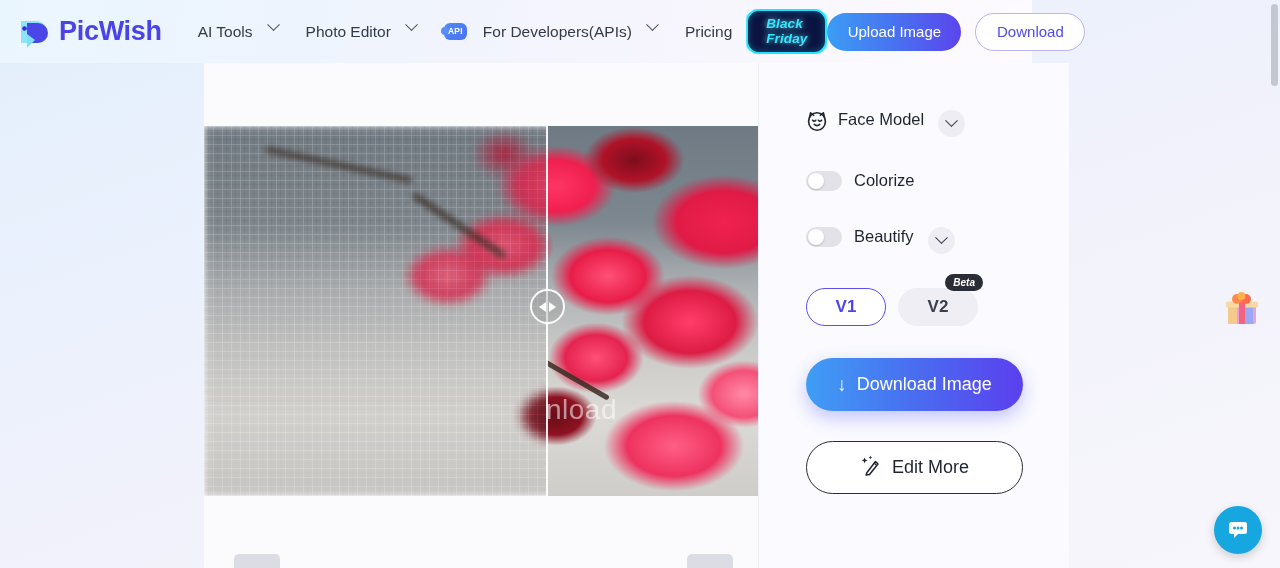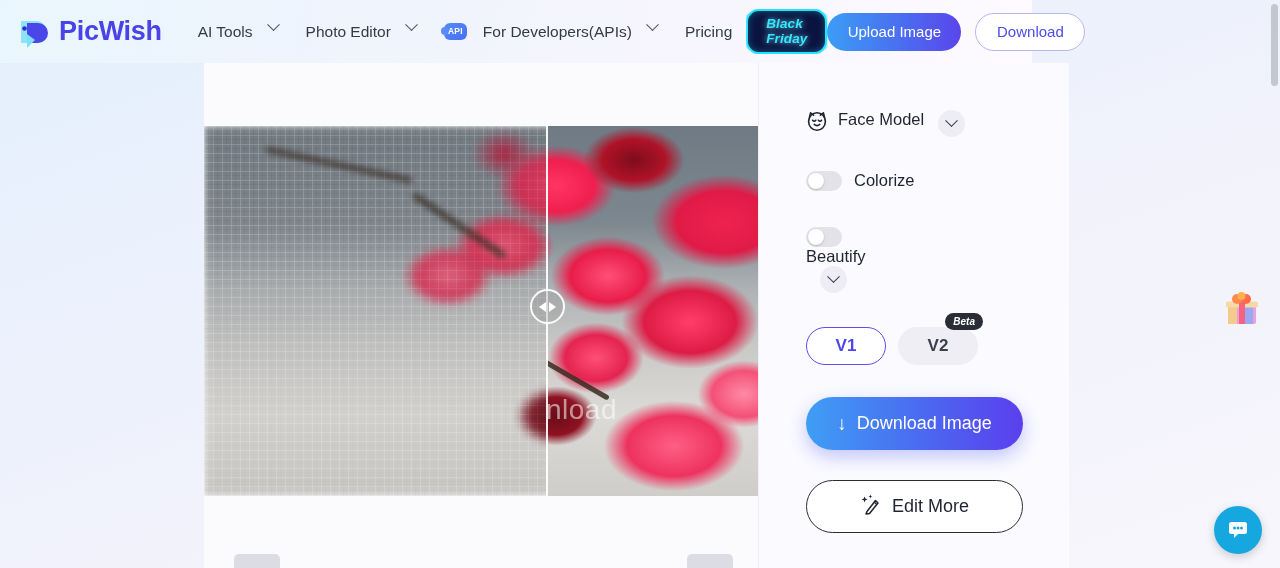--- a/index.html
+++ b/index.html
@@ -242,21 +242,21 @@
     width: 36px; height: 20px; border-radius: 10px;
     background: #e2e2e8; margin-right: 12px; position: relative;
     cursor: pointer; flex: none;
   }
   .toggle::after {
     content:""; position:absolute; left:2px; top:2px;
     width:16px; height:16px; border-radius:50%; background:#fff;
     box-shadow: 0 1px 2px rgba(0,0,0,.2);
   }
   #colorize-row { margin-bottom: 36px; }
-  #beautify-row { margin-bottom: 34px; flex-direction: column; }
+  #beautify-row { margin-bottom: 34px; }
 
   
   #version-row { display:flex; align-items:center; gap: 12px; margin-bottom: 32px; }
   .ver-btn {
     width: 80px; height: 38px; border-radius: 19px;
     display:flex; align-items:center; justify-content:center;
     font-size: 17px; font-weight: bold; cursor: pointer;
     font-family: inherit;
   }
   .ver-on  { background: #fff; border: 1.6px solid #5b4ff0; color: #4e45ee; }

